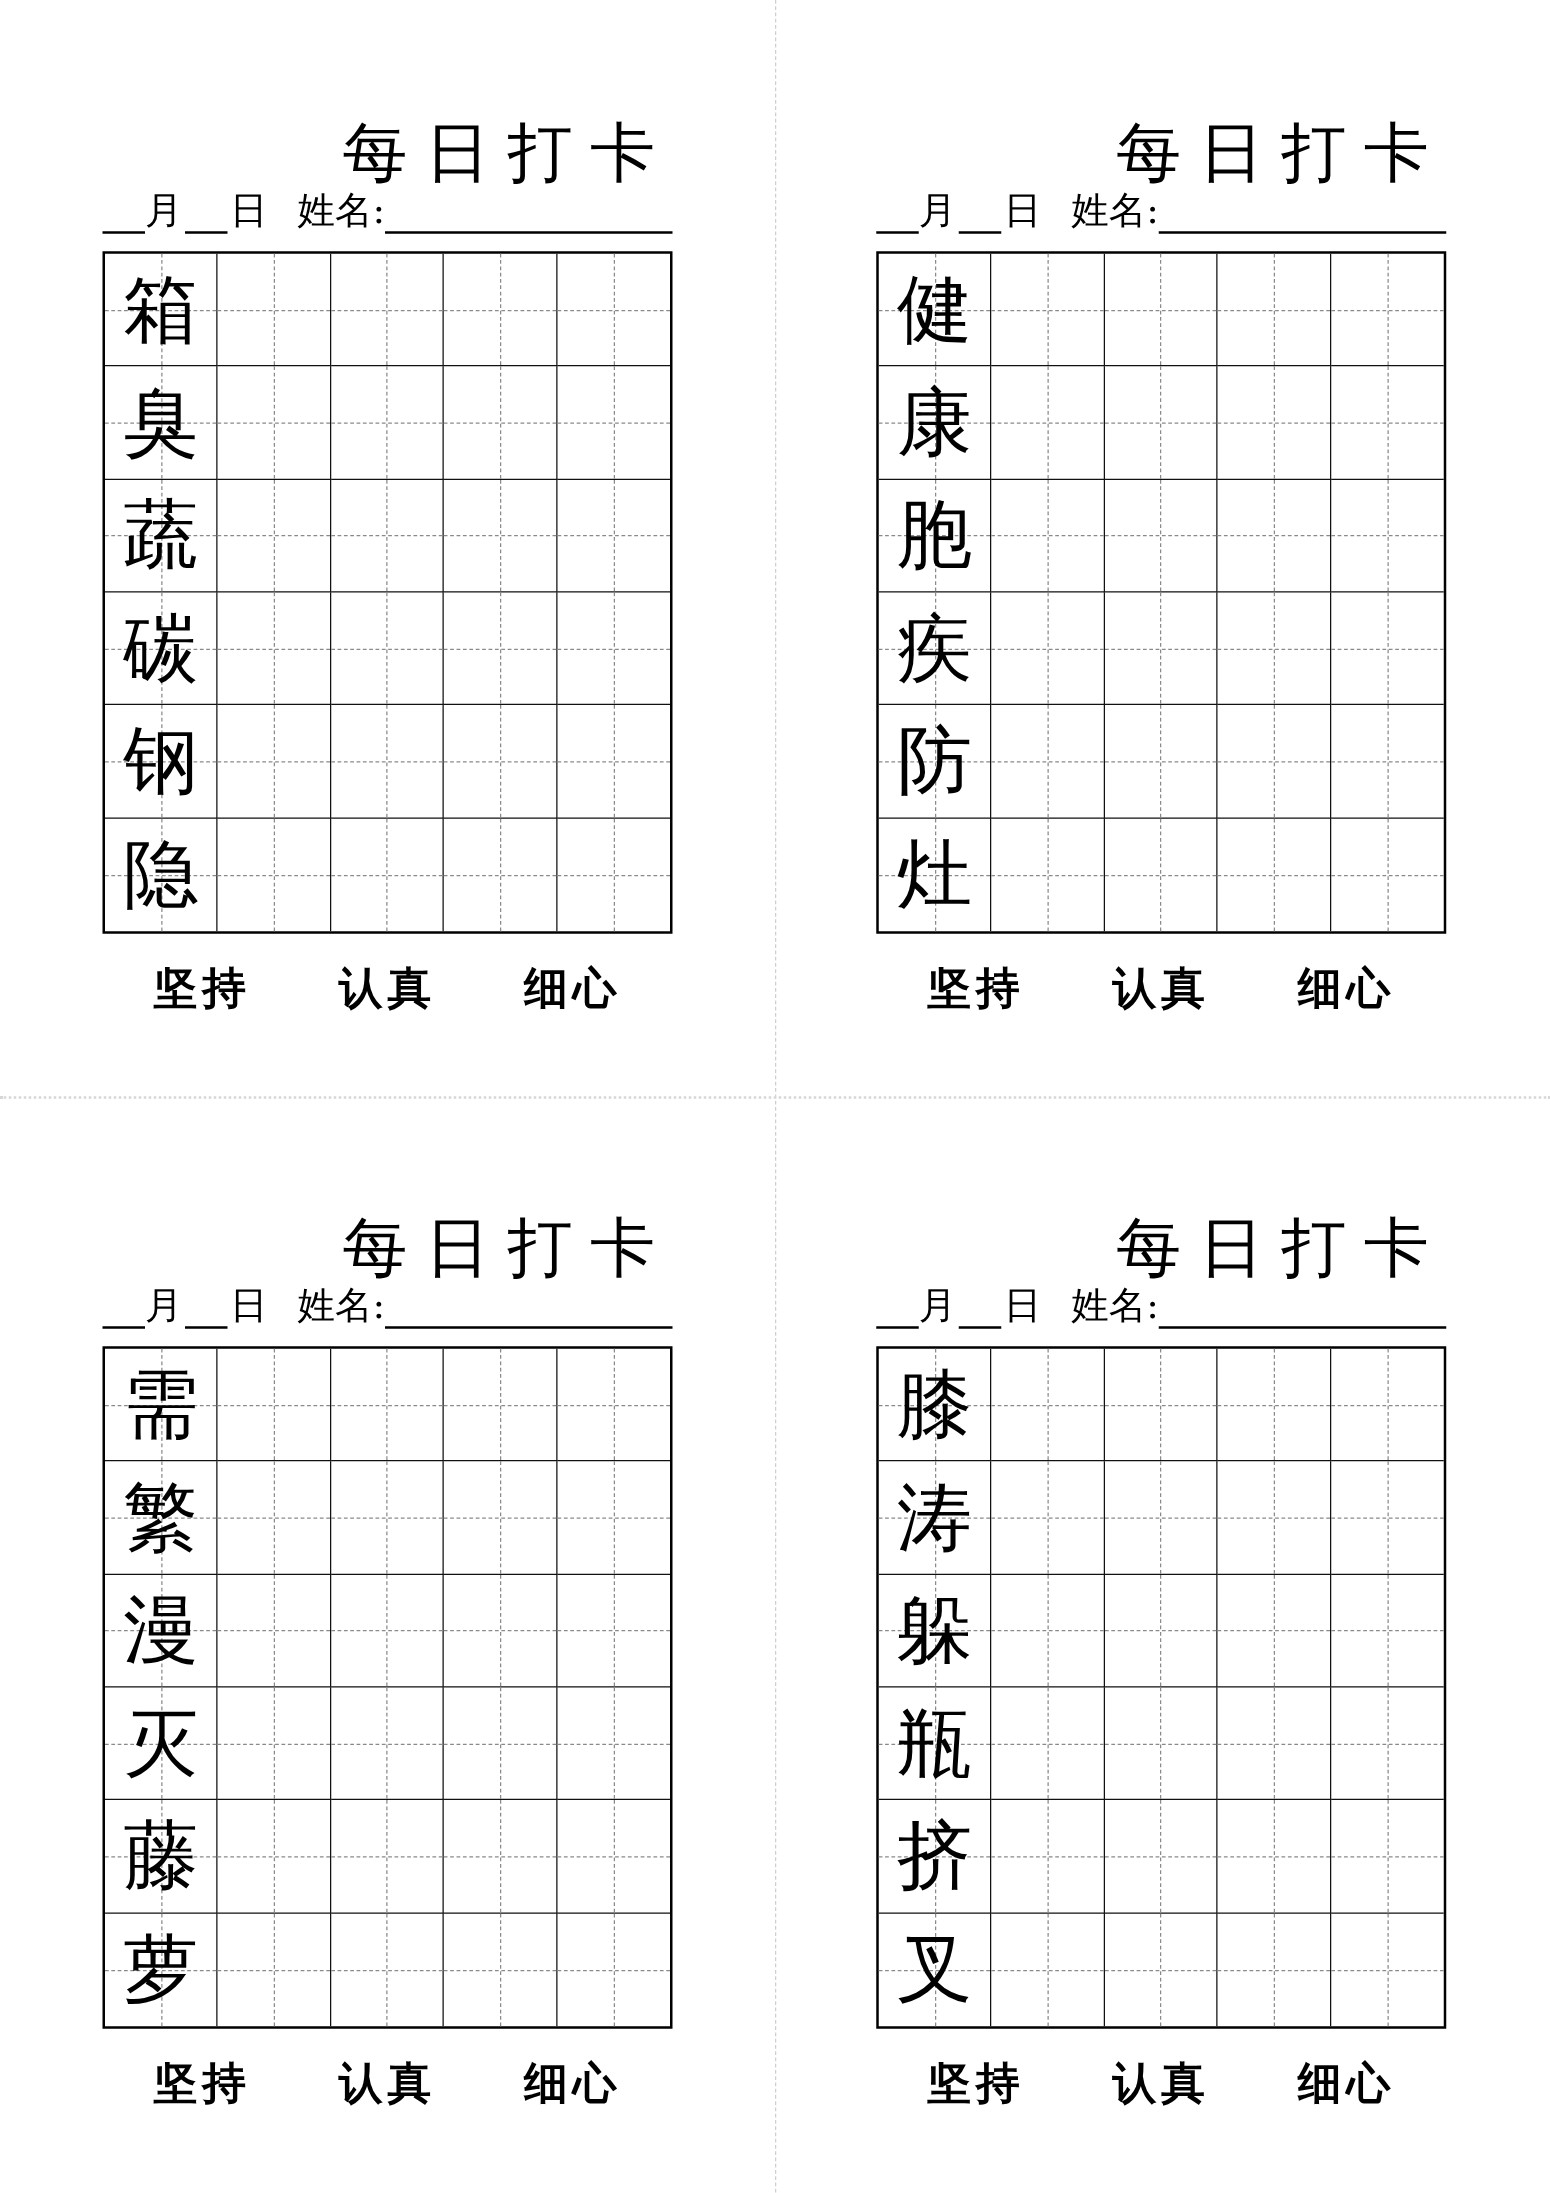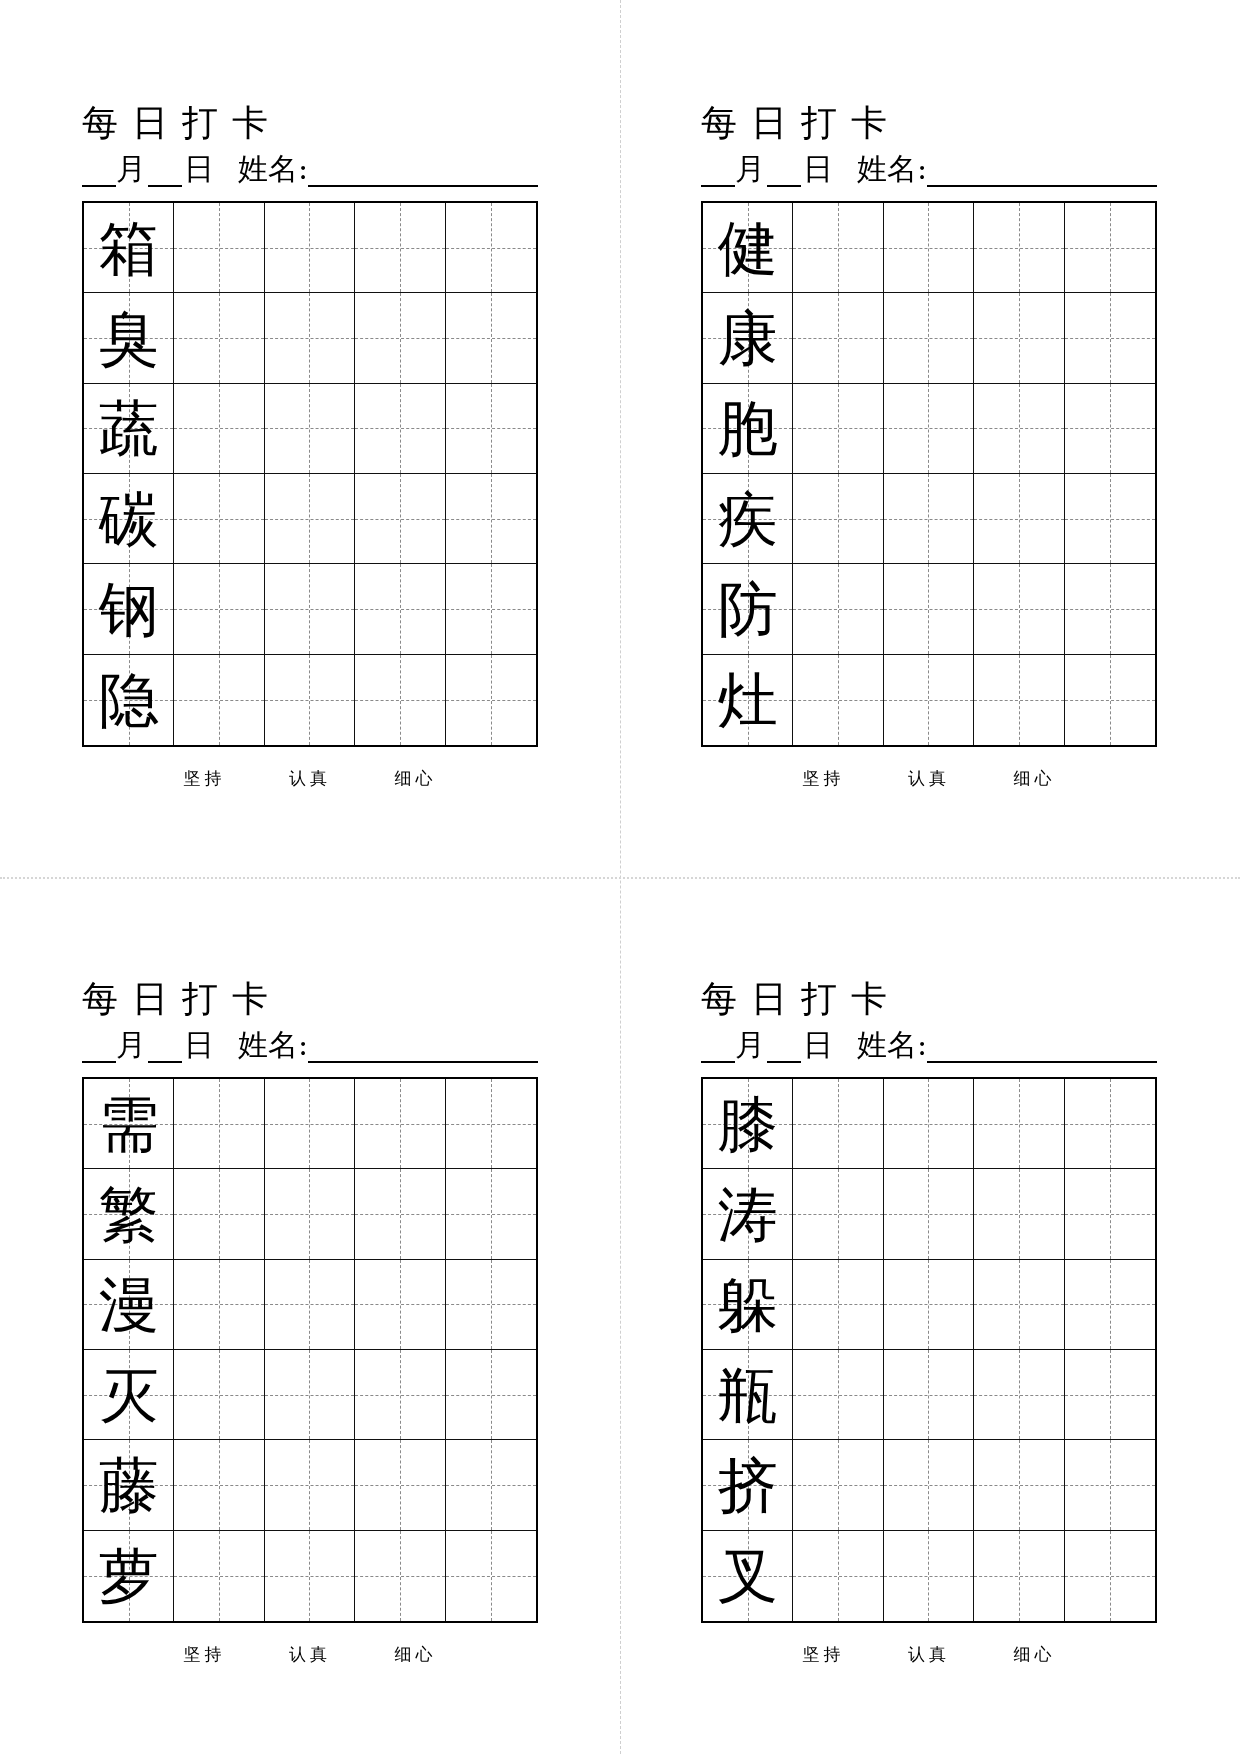--- a/index.html
+++ b/index.html
@@ -3,37 +3,37 @@
 <meta charset="utf-8">
 <style>
   html, body { margin:0; padding:0; background:#ffffff; }
   body { width:1240px; height:1754px; position:relative; overflow:hidden;
          font-family: "DejaVu Serif", "Liberation Serif", serif; color:#000; }
   .divider-v { position:absolute; left:620px; top:0; width:0; height:1754px;
                border-left:1px dashed #cfcfcf; }
   .divider-h { position:absolute; top:877px; left:0; height:0; width:1240px;
                border-top:2px dotted #d6d6d6; }
   .card { position:absolute; width:456px; }
-  .title { position:absolute; left:0; width:456px; top:-104px; text-align:left;
-           font-size:36px; letter-spacing:14px; line-height:52px; }
+  .title { position:absolute; left:0; width:456px; top:-104px; text-align:right;
+           font-size:52px; letter-spacing:14px; line-height:52px; }
   .subline { position:absolute; left:0; width:456px; top:-50px; height:36px;
              font-size:30px; line-height:36px; white-space:nowrap; display:flex; align-items:flex-end; }
   .blank { display:inline-block; border-bottom:2px solid #000; height:30px; }
   .grid { position:absolute; left:0; top:0; width:456px; height:546px;
           border:2px solid #000; box-sizing:border-box;
           display:grid; grid-template-columns:repeat(5, 1fr); grid-template-rows:repeat(6, 1fr); }
   .cell { position:relative; border-right:1.5px solid #111; border-bottom:1.5px solid #111; box-sizing:border-box; }
   .cell:nth-child(5n) { border-right:none; }
   .cell.lastrow { border-bottom:none; }
   .cell::before { content:""; position:absolute; left:50%; top:0; bottom:0; border-left:1px dashed #8a8a8a; }
   .cell::after { content:""; position:absolute; top:50%; left:0; right:0; border-top:1px dashed #8a8a8a; }
   .char { position:absolute; left:0; right:0; top:0; bottom:0; display:flex; align-items:center;
           justify-content:center; font-size:60px; line-height:1; z-index:1; }
   .motto { position:absolute; left:0; width:456px; top:566px; text-align:center;
-           font-size:17px; letter-spacing:4px; word-spacing:22px; }
+           font-size:35px; letter-spacing:4px; word-spacing:22px;font-weight:bold; }
   .motto span { margin:0 16px; }
 </style>
 </head>
 <body>
 
 <div class="divider-v"></div>
 <div class="divider-h"></div>
 
 <div id="cards-root">
     <div class="card" style="left: 82px; top: 201px;">

